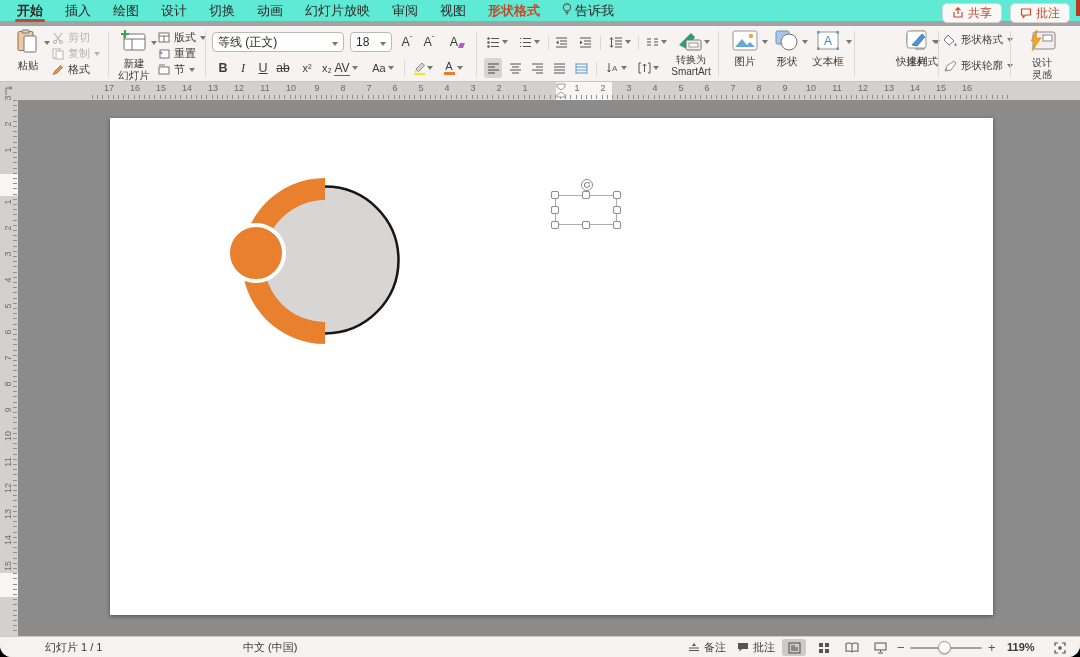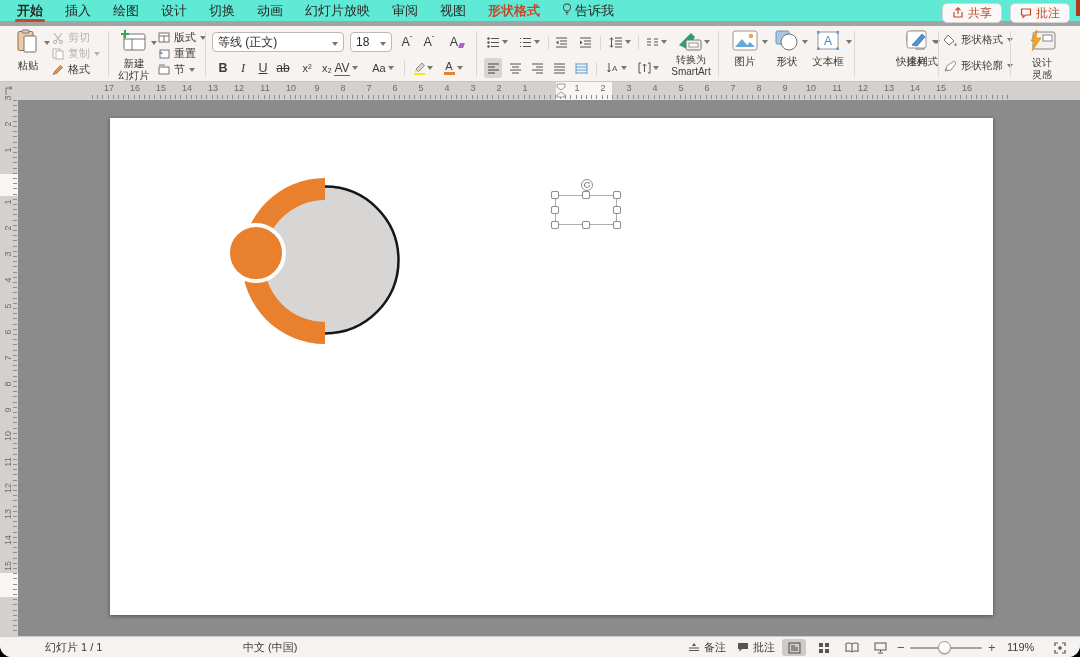--- a/index.html
+++ b/index.html
@@ -546,21 +546,21 @@
           <rect x="1" y="1" width="11" height="7" fill="none" stroke="#555"></rect>
           <path d="M6.5 8v2M4 11h5" stroke="#555"></path>
         </svg>
     </span>
 
     <span class="sb" style="left:897px;font-size:13px;color:#555;">−</span>
     <div class="zoomtrack">
       <div class="zoomknob"></div>
     </div>
     <span class="sb" style="left:988px;font-size:13px;color:#555;">+</span>
-    <span class="sb" style="left:1007px;">119%</span>
+    <span class="sb" style="left:1007px;font-weight:bold;">119%</span>
     <span class="viewbtn" style="left:1048px;">
       <svg width="12" height="12" viewBox="0 0 12 12">
           <path d="M1 4V1h3M8 1h3v3M11 8v3H8M4 11H1V8" fill="none" stroke="#555" stroke-width="1.2"></path>
           <rect x="4.5" y="4.5" width="3" height="3" fill="#555"></rect>
         </svg>
     </span>
   </div>
 
 </div>
 

